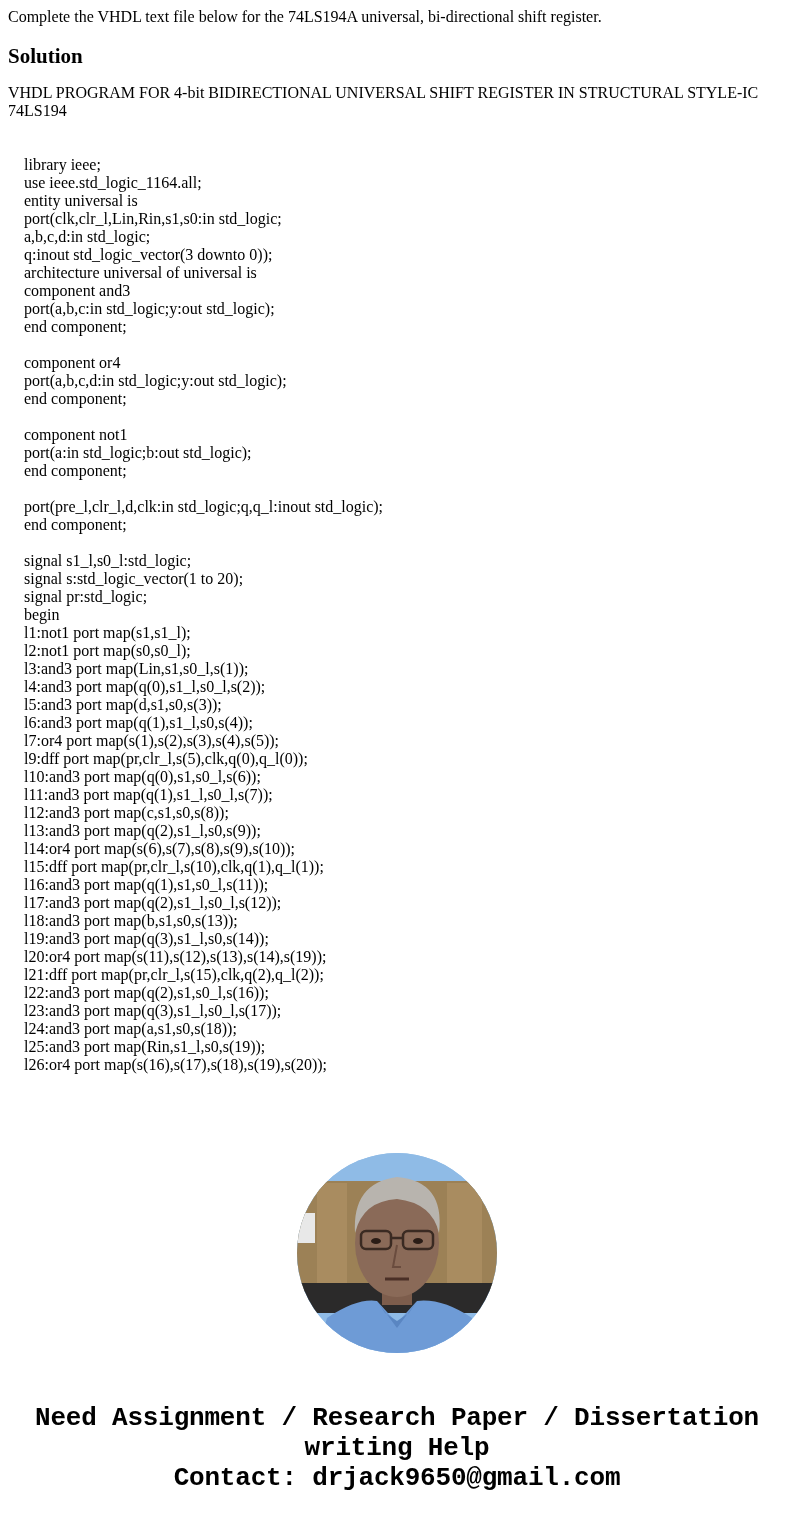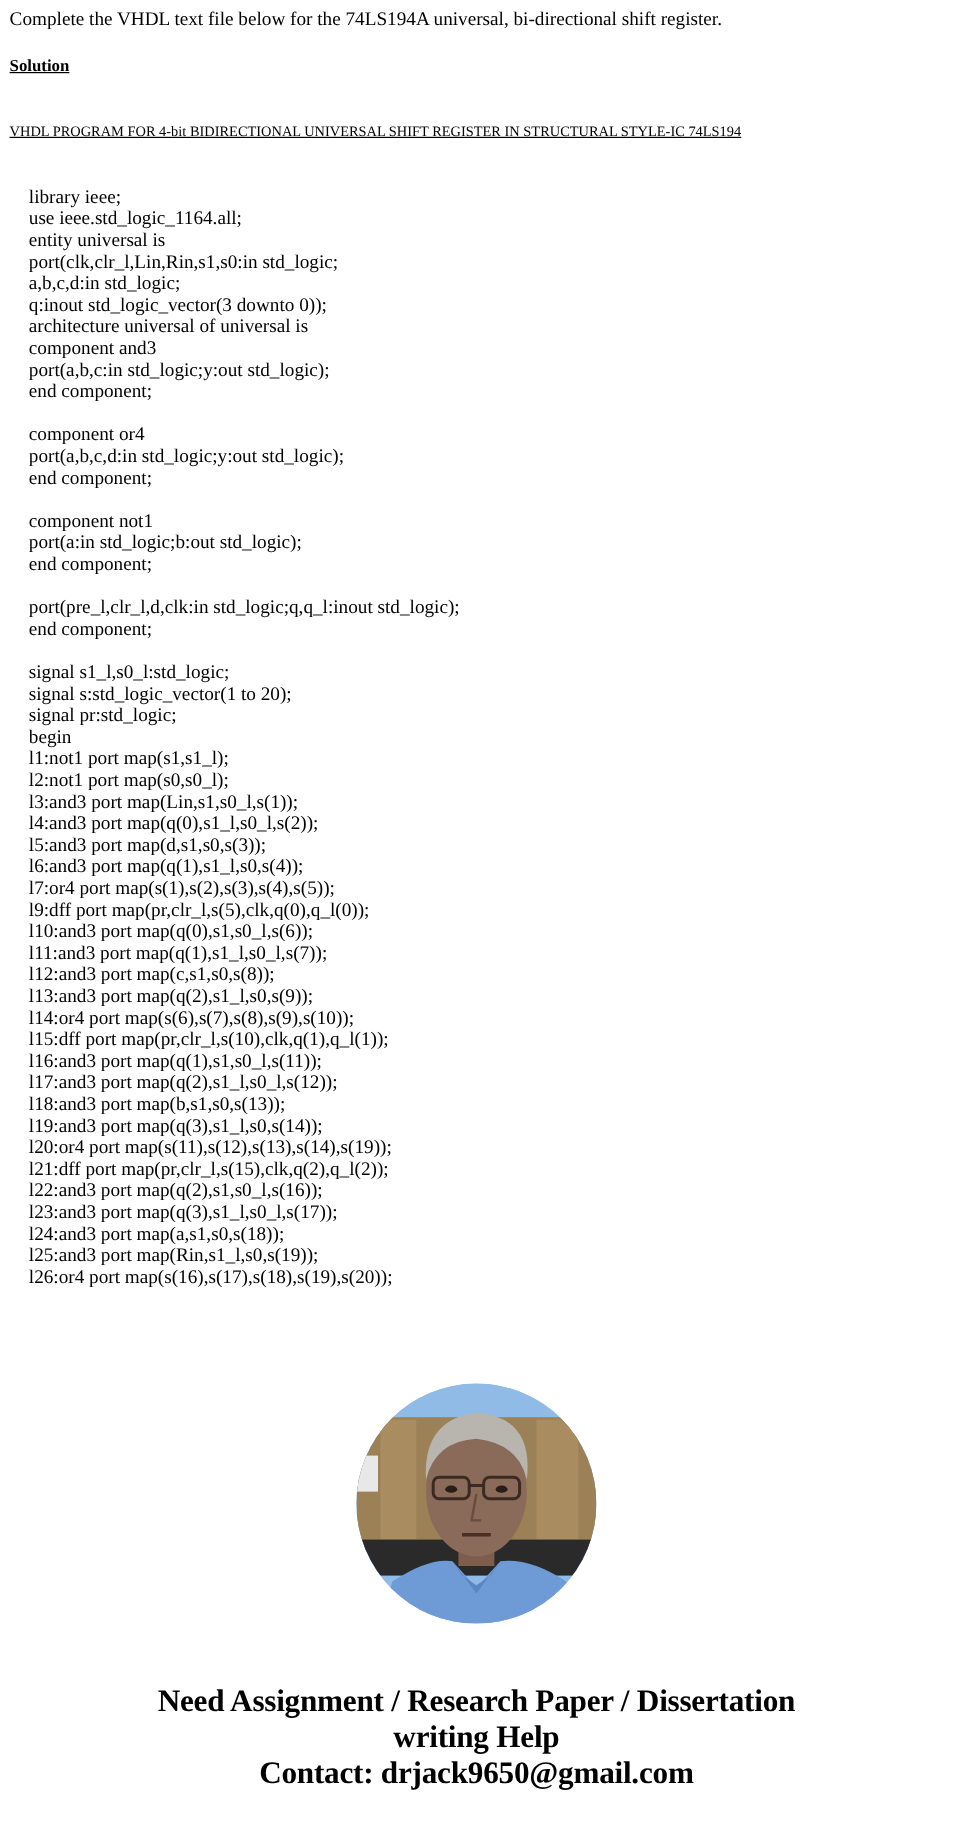--- a/index.html
+++ b/index.html
@@ -22,34 +22,32 @@
       top: 7px;
       margin: 0;
       line-height: 19px;
       font-size: 16px;
     }
     .solution-heading {
       position: absolute;
       left: 8px;
       top: 44px;
       margin: 0;
-      font-size: 14px;
+      font-size: 21px;
       font-weight: bold;
       line-height: 24px;
-      text-decoration: underline;
     }
     .program-title {
       position: absolute;
       left: 8px;
-      top: 100px;
+      top: 84px;
       width: 770px;
       margin: 0;
-      font-size: 12px;
+      font-size: 16px;
       line-height: 18px;
-      text-decoration: underline;
     }
     .code-region {
       position: absolute;
       left: 24px;
       top: 136px;
       width: 780px;
       height: 986px;
       overflow: hidden;
       margin-top: 20px;
     }
@@ -74,21 +72,21 @@
       display: block;
       width: 200px;
       height: 200px;
     }
     .footer {
       position: absolute;
       left: 0;
       top: 1403px;
       width: 794px;
       text-align: center;
-      font-family: Liberation Serif, serif;
+      font-family: Liberation Mono, monospace;
       font-weight: bold;
       font-size: 26px;
       line-height: 30px;
       letter-spacing: -0.2px;
     }
     .footer-line {
       display: block;
     }
   </style>
 </head>

